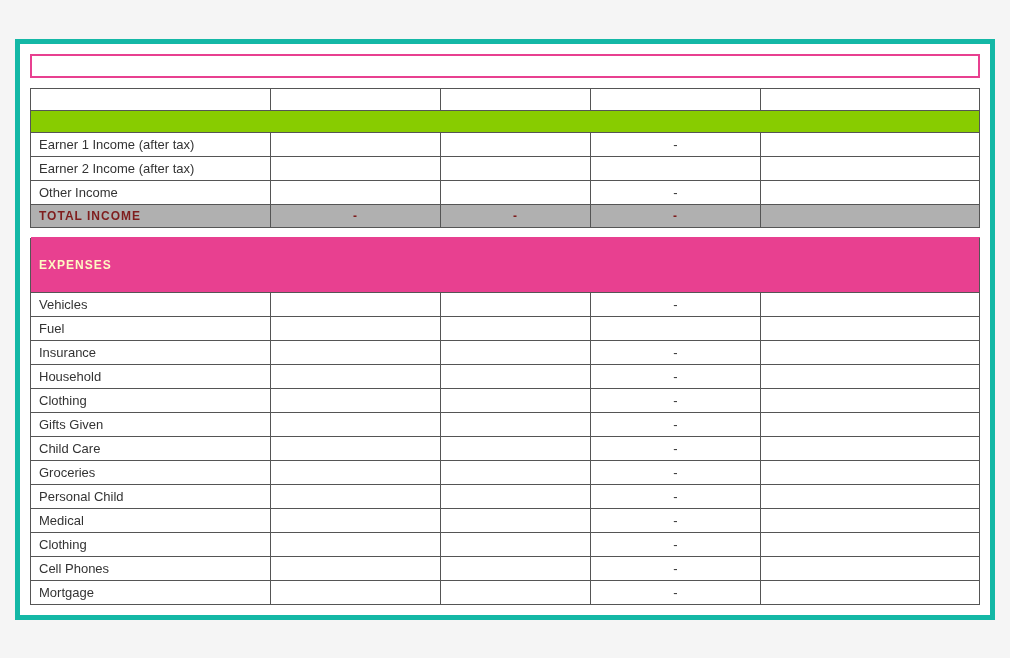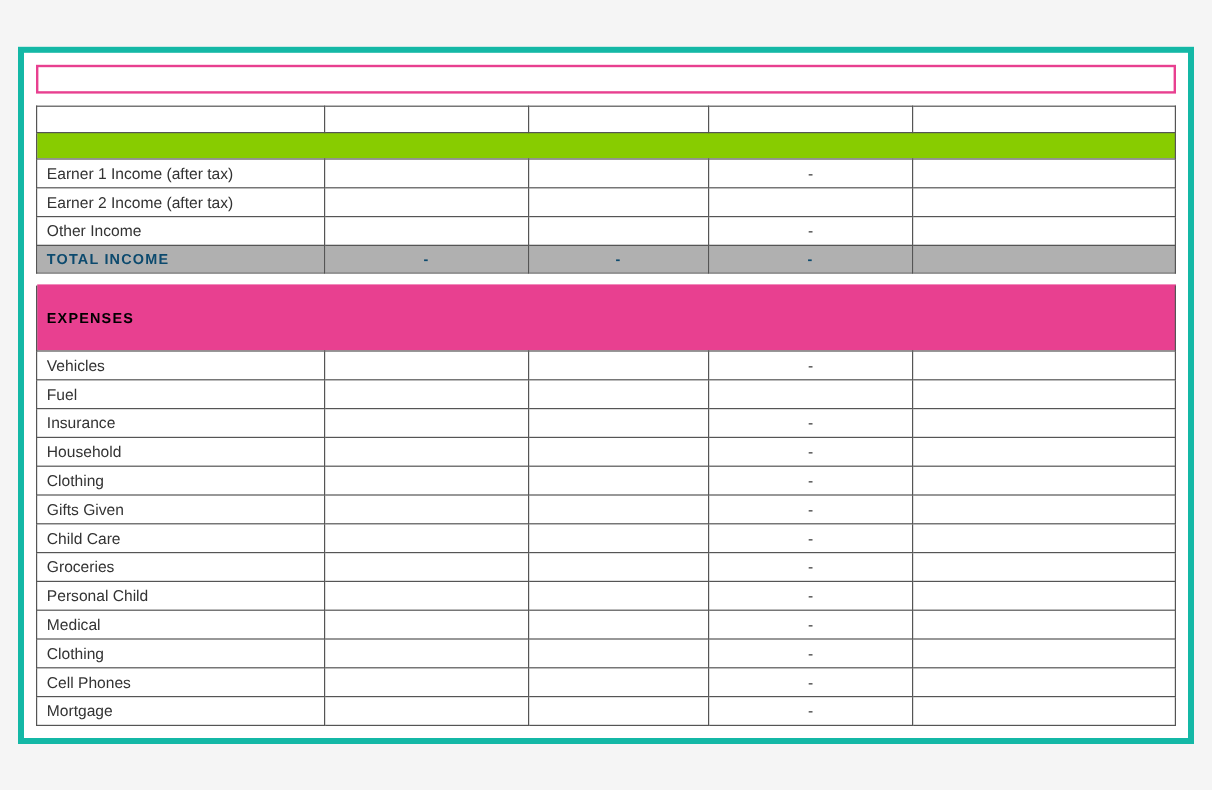--- a/index.html
+++ b/index.html
@@ -60,34 +60,34 @@
       background: #88cc00;
       color: white;
       font-weight: bold;
       font-size: 12px;
       text-transform: uppercase;
       letter-spacing: 1px;
       padding: 4px 8px;
     }
     .section-header-expenses td {
       background: #e84090;
-      color: #000000;
+      color: #fef9c3;
       font-weight: bold;
       font-size: 12px;
       text-transform: uppercase;
       letter-spacing: 1px;
       padding: 20px 8px;
     }
     .total-row td {
       background: #b0b0b0;
       font-weight: bold;
       font-size: 12px;
       text-transform: uppercase;
       letter-spacing: 1px;
-      color: #0c4a6e;
+      color: #7f1d1d;
     }
     .data-row td {
       background: white;
       font-size: 13px;
       color: #333;
     }
     .spacer-row td {
       background: white;
       border-left: none;
       border-right: none;

